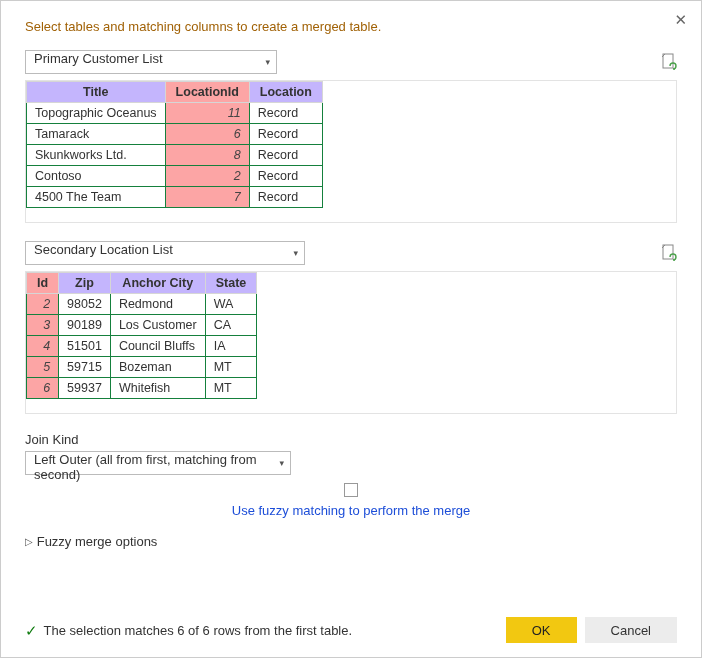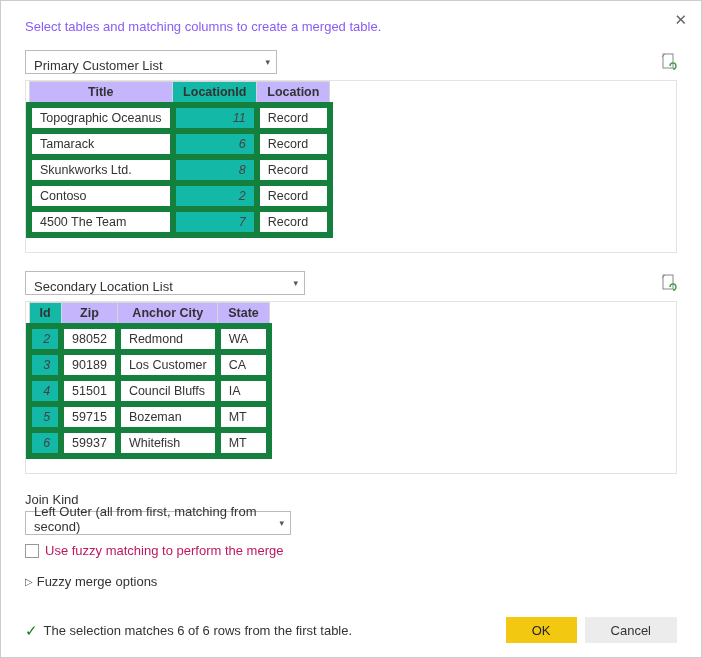--- a/index.html
+++ b/index.html
@@ -27,35 +27,35 @@
     cursor: pointer;
   }
   h1.title {
     font-size: 22px;
     font-weight: 400;
     margin: 8px 0 10px 0;
     color: #333;
   }
   .subtitle {
     font-size: 13px;
-    color: #8b5cf6;
+    color: #a16207;
     margin-bottom: 16px;
   }
   .row-select {
     display: flex;
     align-items: center;
     margin-bottom: 6px;
   }
   .select-box {
     position: relative;
     border: 1px solid #bbb;
     background: #fff;
     height: 24px;
     display: flex;
-    align-items: flex-end;
+    align-items: flex-start;
     padding: 0 22px 0 8px;
     font-size: 13px;
     color: #333;
   }
   .select-box .caret {
     position: absolute;
     right: 6px;
     top: 50%;
     transform: translateY(-50%);
     font-size: 9px;
@@ -78,45 +78,46 @@
   }
   table.grid th {
     background: #c4b5fd;
     border: 1px solid #d6d6d6;
     font-weight: 600;
     text-align: center;
     padding: 3px 10px;
     white-space: nowrap;
   }
   table.grid td {
-    border: 6px solid #15803d;
+    border: 1px solid #15803d;
     padding: 3px 8px;
     white-space: nowrap;
   }
   table.grid td.num {
     text-align: right;
     font-style: italic;
     color: #444;
   }
   table.grid .col-sel {
-    background: #14b8a6;
+    background: #fca5a5;
   }
   .section-label {
     font-size: 13px;
     color: #333;
     margin-bottom: 4px;
     margin-top: 0;
   }
   .checkbox-row {
     display: flex;
     align-items: center;
     gap: 6px;
     margin-top: 8px;
     font-size: 13px;
-    color: #be185d;
+    color: #1d4ed8;
+    flex-direction: column;
   }
   .checkbox-row .box {
     width: 14px;
     height: 14px;
     border: 1px solid #999;
     background: #fff;
   }
   .expander {
     display: flex;
     align-items: center;

